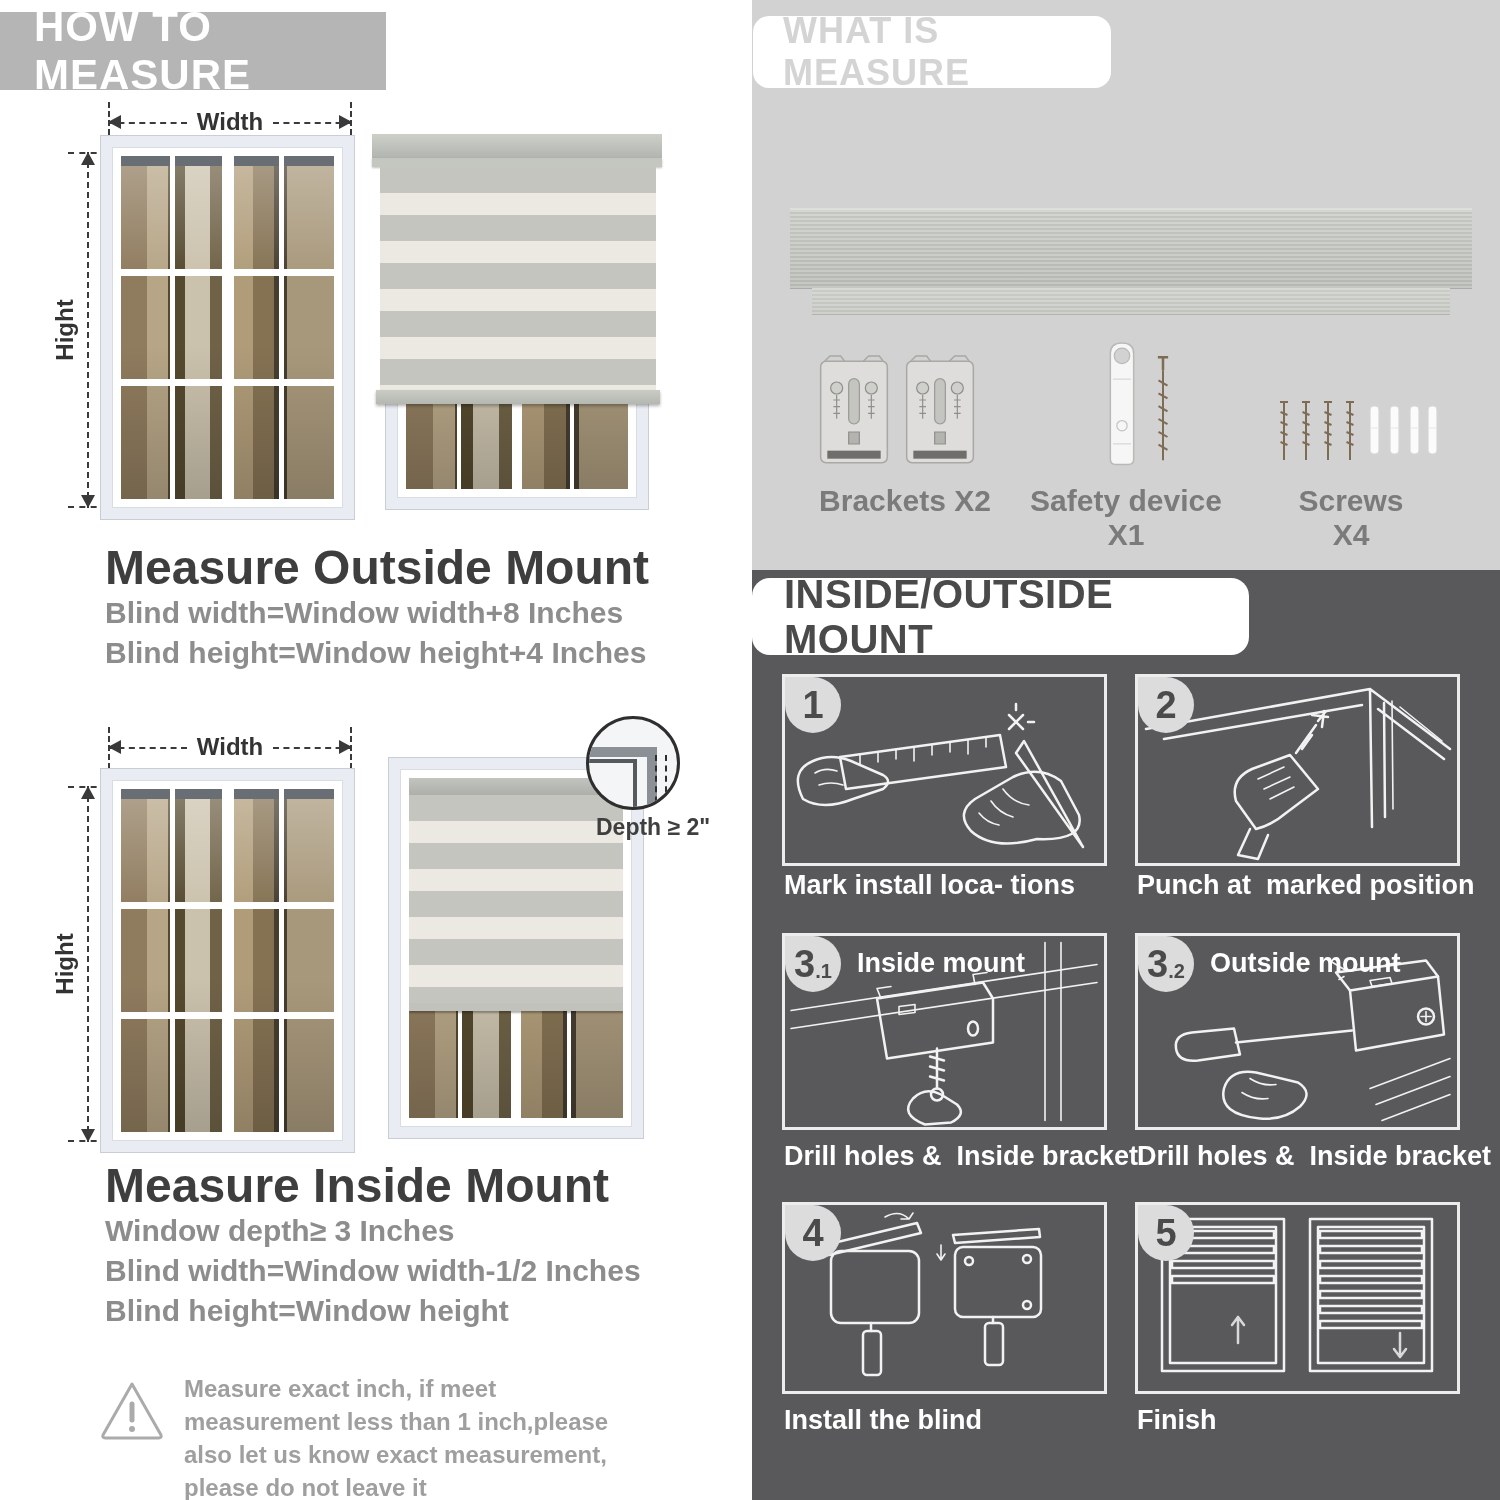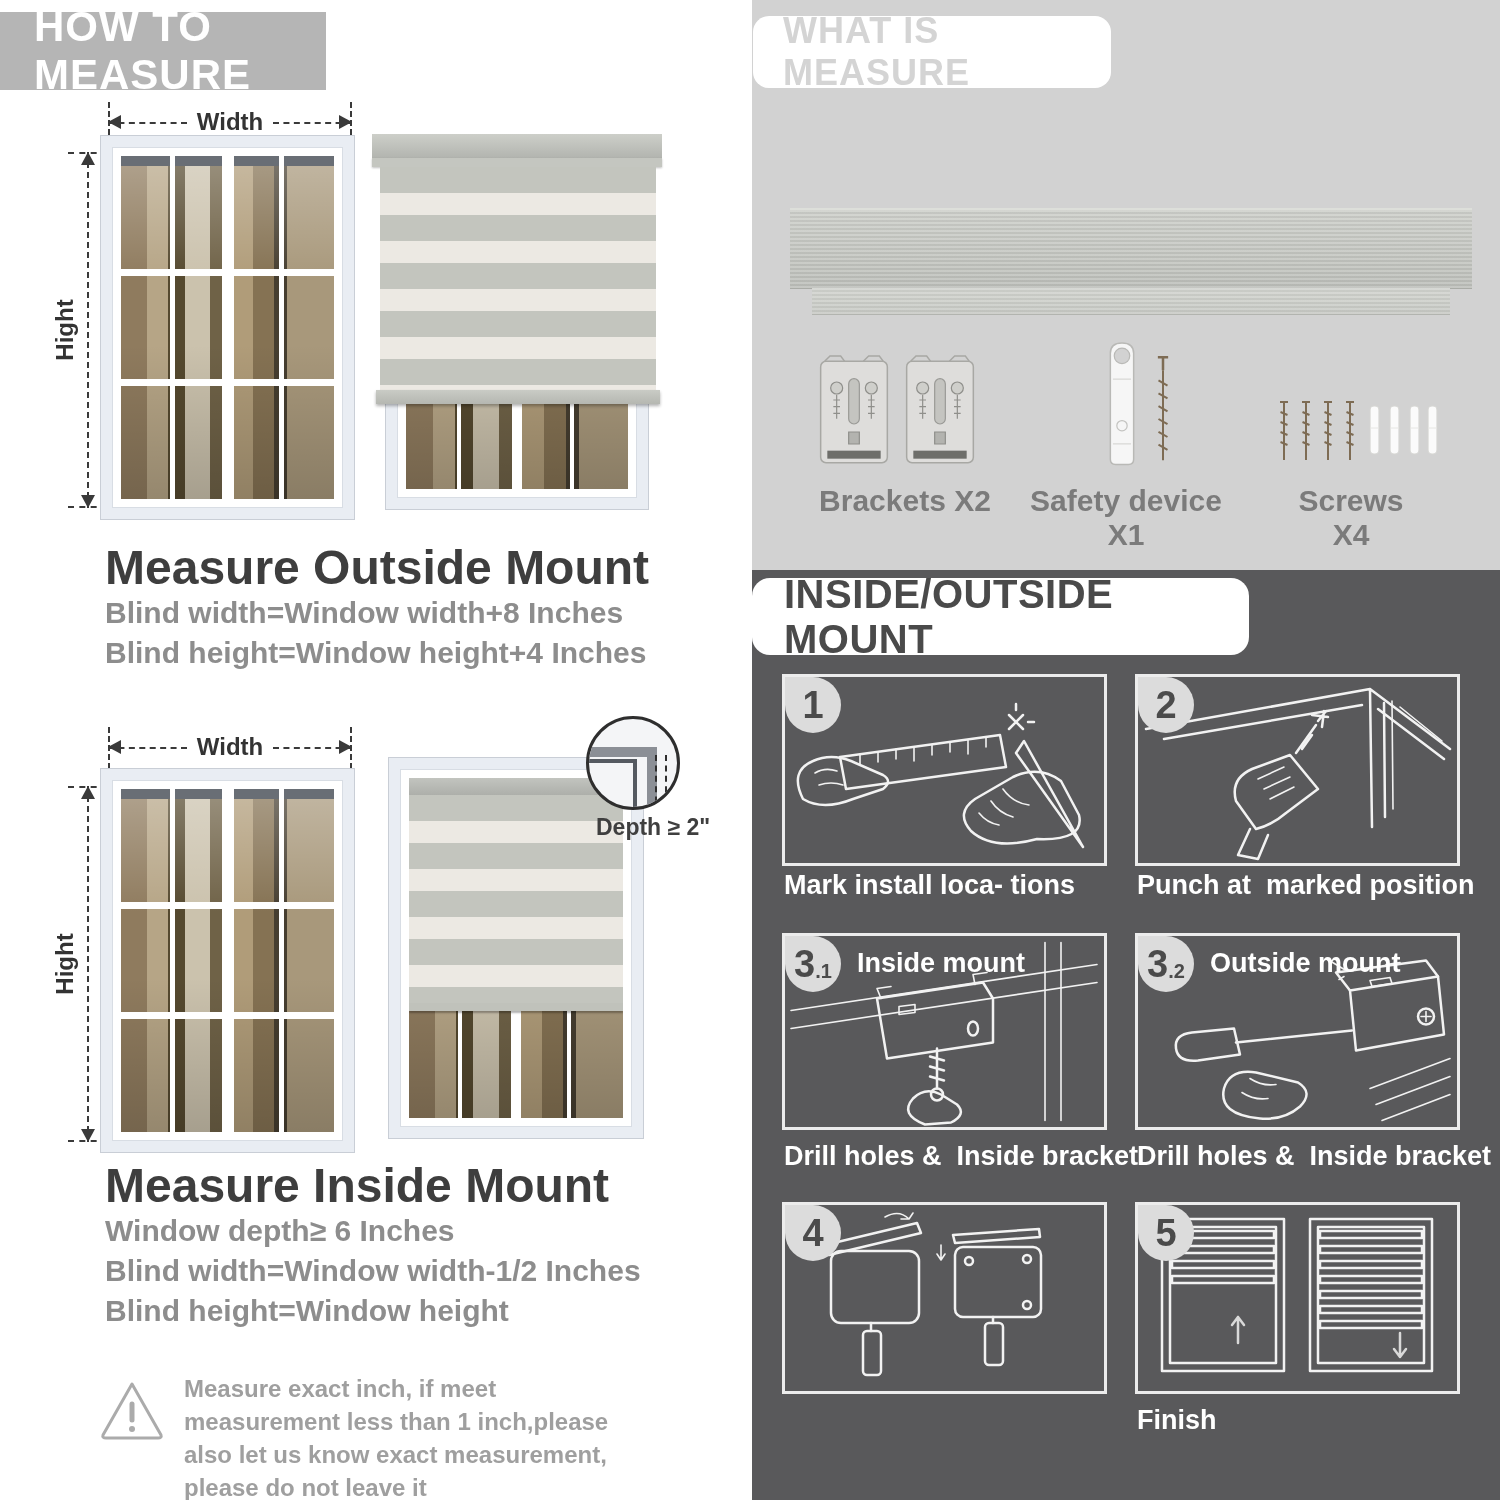--- a/index.html
+++ b/index.html
@@ -1,21 +1,21 @@
 <!DOCTYPE html>
 <html style="--left-banner-bg: #b5b5b5; --light-bg: #d2d2d2; --light-banner-text: #d4d4d4; --dark-bg: #59595b; --heading-dark: #3e3e3e; --formula-gray: #8d8d8d; --label-gray: #7b7b7b; --product-title-gray: #6f6f6f; --warning-gray: #9f9f9f; --mount-header-text: #4a4a4a; --caption-white: #ffffff; --arrow-dark: #3a3a3a;"><head>
 <meta charset="utf-8">
 <style>
   html,body{margin:0;padding:0;}
   body{width:1500px;height:1500px;position:relative;background:#fff;
        font-family:"Liberation Sans","DejaVu Sans",sans-serif;overflow:hidden;}
   .abs{position:absolute;}
 
   
-  #left-banner{left:0;top:12px;width:326px;height:78px;background:var(--left-banner-bg);
+  #left-banner{left:0;top:12px;width:386px;height:78px;background:var(--left-banner-bg);
     display:flex;align-items:center;}
   #left-banner span{color:#fff;font-size:42px;font-weight:700;letter-spacing:1px;padding-left:34px;}
 
   
   .warrow{height:20px;}
   .warrow .dashrow{display:flex;align-items:center;height:20px;}
   .warrow .dash{flex:1;border-top:2px dashed var(--arrow-dark);margin-top:1px;}
   .warrow .lbl{font-size:24px;font-weight:700;color:#333;padding:0 10px;line-height:20px;}
   .warrow .ah{position:absolute;top:3px;width:0;height:0;border-top:7px solid transparent;border-bottom:7px solid transparent;}
   .warrow .ah.l{left:0;border-right:13px solid var(--arrow-dark);}
@@ -202,21 +202,21 @@
 
 <div class="abs detail-circle" style="left:586px;top:716px;">
   <div style="position:absolute;left:-20px;top:28px;width:78px;height:70px;border-top:10px solid #8b8f96;border-right:10px solid #8b8f96;"></div>
   <div style="position:absolute;left:-20px;top:40px;width:64px;height:60px;border-top:4px solid #555a61;border-right:4px solid #555a61;"></div>
   <div style="position:absolute;left:66px;top:36px;height:58px;border-left:2px dashed #2e2e2e;"></div>
   <div style="position:absolute;left:76px;top:36px;height:58px;border-left:2px dashed #2e2e2e;"></div>
 </div>
 <div class="abs" id="depth-label" style="left:596px;top:814px;">Depth ≥ 2"</div>
 
 <div class="abs measure-title" style="left:105px;top:1158px;">Measure Inside Mount</div>
-<div class="abs measure-line" style="left:105px;top:1214px;">Window depth≥ 6 Inches</div>
+<div class="abs measure-line" style="left:105px;top:1214px;">Window depth≥ 3 Inches</div>
 <div class="abs measure-line" style="left:105px;top:1254px;">Blind width=Window width-1/2 Inches</div>
 <div class="abs measure-line" style="left:105px;top:1294px;">Blind height=Window height</div>
 
 <svg class="abs" style="left:98px;top:1378px;" width="68" height="64" viewBox="0 0 68 64">
   <path d="M34 6 L63 57 Q64 60 60 60 L8 60 Q4 60 5 57 Z" fill="none" stroke="#ababab" stroke-width="3" stroke-linejoin="round"></path>
   <line x1="34" y1="26" x2="34" y2="42" stroke="#ababab" stroke-width="5" stroke-linecap="round"></line>
   <circle cx="34" cy="51" r="3" fill="#ababab"></circle>
 </svg>
 <div class="abs" id="warning-text" style="left:184px;top:1372px;">Measure exact inch, if meet measurement less than 1 inch,please also let us know exact measurement, please do not leave it</div>
 
@@ -375,20 +375,21 @@
       <path d="M168 30 L254 24 L255 32 L170 38 Z"></path>
       <path class="thin" d="M156 40 v14 M152 49 l4 6 4 -6"></path>
       <rect x="170" y="42" width="86" height="70" rx="8"></rect>
       <circle cx="184" cy="56" r="4"></circle>
         <circle cx="242" cy="54" r="4"></circle>
         <circle cx="242" cy="100" r="4"></circle>
       <path d="M208 112 v6"></path>
       <rect x="200" y="118" width="18" height="42" rx="4"></rect>
     </svg>
   </div>
+  <div class="caption" style="left:32px;top:835px;">Install the blind</div>
 
   <div class="panel" style="left:383px;top:632px;height:192px;">
     <div class="badge">
         <span class="n">5</span>
       </div>
     <svg class="lineart" viewBox="0 0 319 186">
       <rect x="24" y="14" width="122" height="152"></rect>
       <rect x="32" y="22" width="106" height="136"></rect>
       <g class="fillstripe">
         <rect x="34" y="26" width="102" height="7"></rect>

